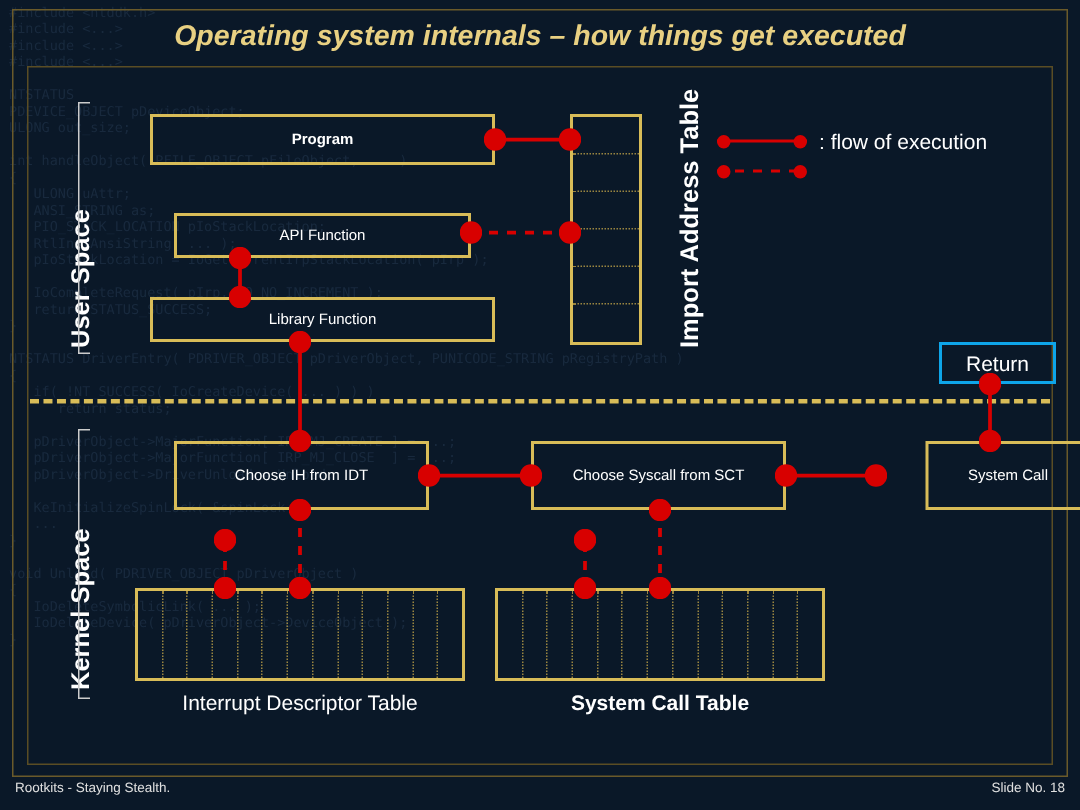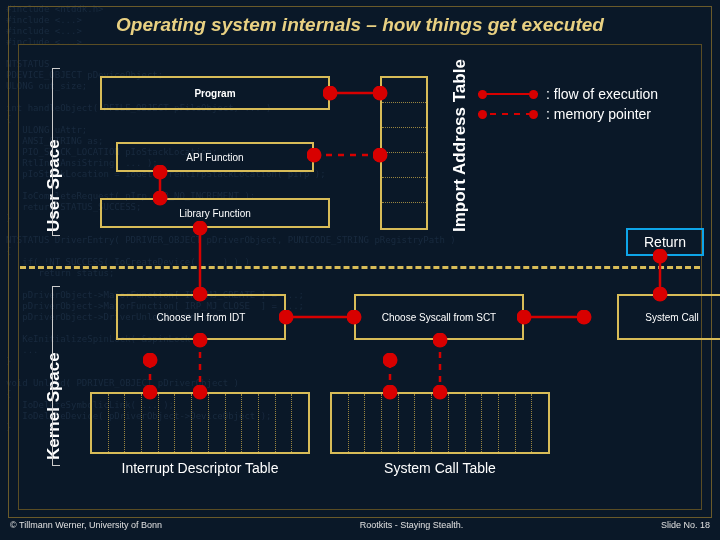--- a/index.html
+++ b/index.html
@@ -88,21 +88,21 @@
   .tableblk.sct { left: 330px; top: 392px; }
   .tableblk .col {
     flex: 1; border-right: 1px dotted #9a8540;
   }
   .tableblk .col:last-child { border-right: none; }
 
   .tbl-label {
     position: absolute; color: #fff; font-size: 14px; text-align: center;
   }
   .tbl-label.idt { left: 90px;  top: 460px; width: 220px; text-align: center; }
-  .tbl-label.sct { left: 330px; top: 460px; width: 220px; }
+  .tbl-label.sct { left: 330px; top: 460px; width: 220px; font-weight: bold; }
 
   
   .legend { position: absolute; left: 478px; top: 84px; color:#fff; font-size:14px;text-align:center; }
   .leg-row { height: 20px; display:flex; align-items:center; }
   .leg-line { width: 60px; height: 16px; position: relative; margin-right: 8px; }
   .leg-line::before { content:""; position:absolute; left:0; top:7px; width:60px; height:2px; }
   .leg-solid::before { background:#d80000; }
   .leg-dash::before {
     background: repeating-linear-gradient(90deg,#d80000 0 6px, transparent 6px 12px);
   }
@@ -240,21 +240,20 @@
       <span class="leg-dot a"></span>
         <span class="leg-dot b"></span>
     </span>
     <span>: flow of execution</span>
   </div>
   <div class="leg-row">
     <span class="leg-line leg-dash">
       <span class="leg-dot a"></span>
         <span class="leg-dot b"></span>
     </span>
-    <span>: memory pointer</span>
   </div>
 </div>
 
 <svg class="wires">
   <defs>
     <marker id="dot" markerWidth="6" markerHeight="6" refX="3" refY="3">
       <circle cx="3" cy="3" r="3" fill="#d80000"></circle>
     </marker>
   </defs>
 
@@ -275,16 +274,15 @@
   <line x1="440" y1="340" x2="440" y2="392" stroke="#d80000" stroke-width="2.5" stroke-dasharray="6 6" marker-start="url(#dot)" marker-end="url(#dot)"></line>
 
   <line x1="390" y1="392" x2="390" y2="360" stroke="#d80000" stroke-width="2.5" stroke-dasharray="6 6" marker-start="url(#dot)" marker-end="url(#dot)"></line>
 
   <line x1="524" y1="317" x2="584" y2="317" stroke="#d80000" stroke-width="2.5" marker-start="url(#dot)" marker-end="url(#dot)"></line>
 
   <line x1="660" y1="294" x2="660" y2="256" stroke="#d80000" stroke-width="2.5" marker-start="url(#dot)" marker-end="url(#dot)"></line>
 </svg>
 
 <div class="footer">
-  <span>© Tillmann Werner, University of Bonn</span>
   <span>Rootkits - Staying Stealth.</span>
   <span>Slide No. 18</span>
 </div>
 
 </body></html>

